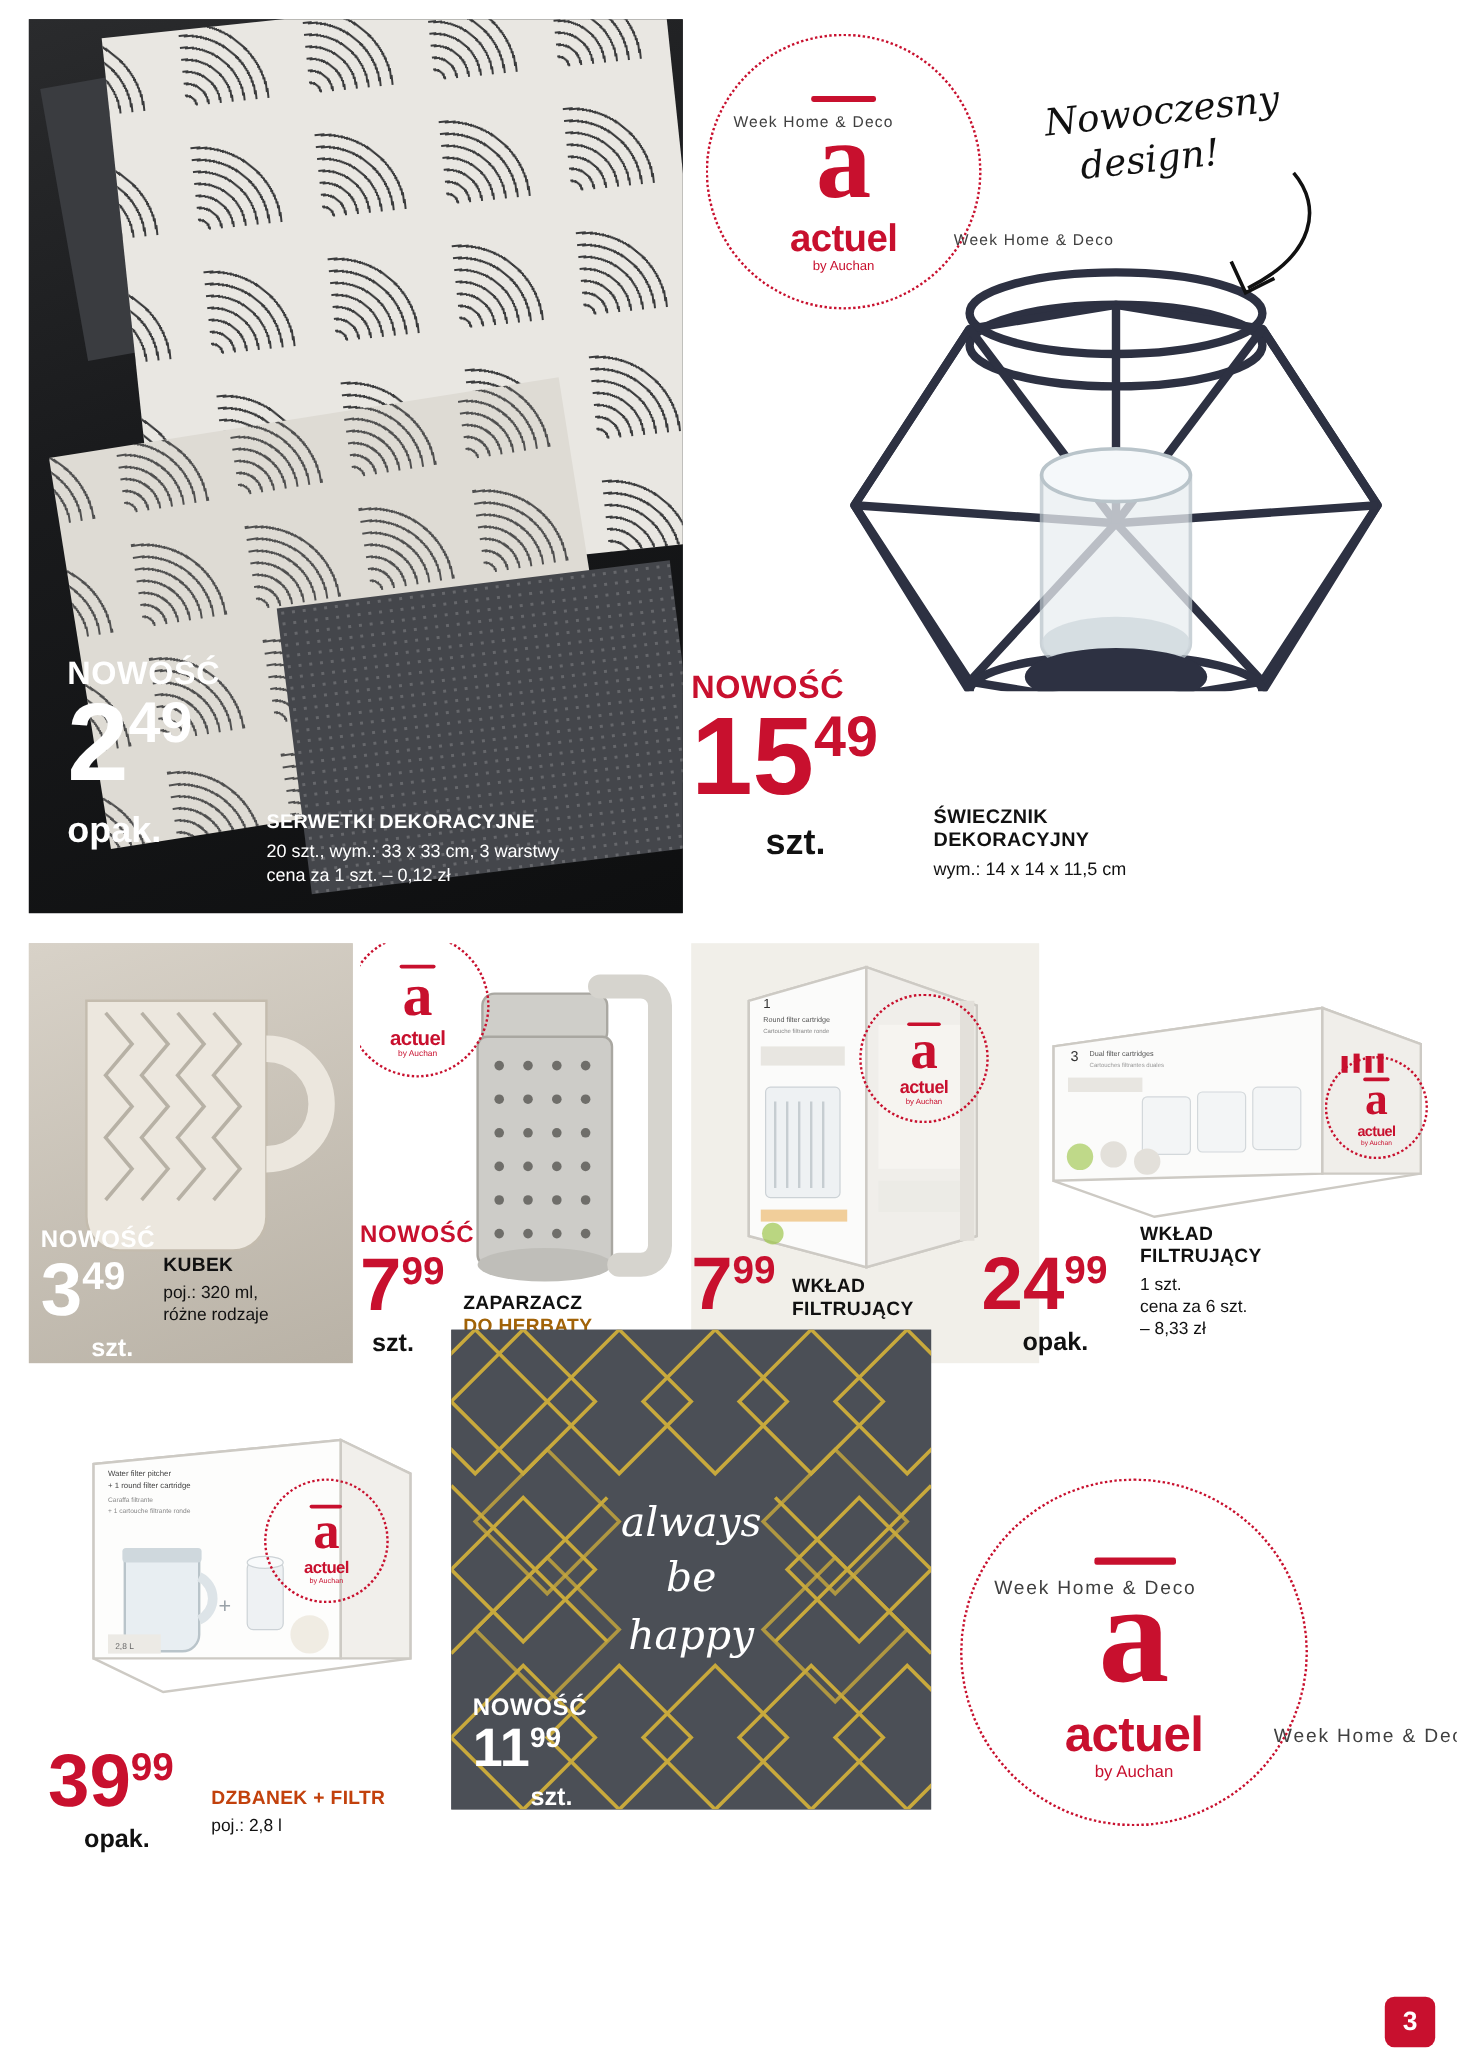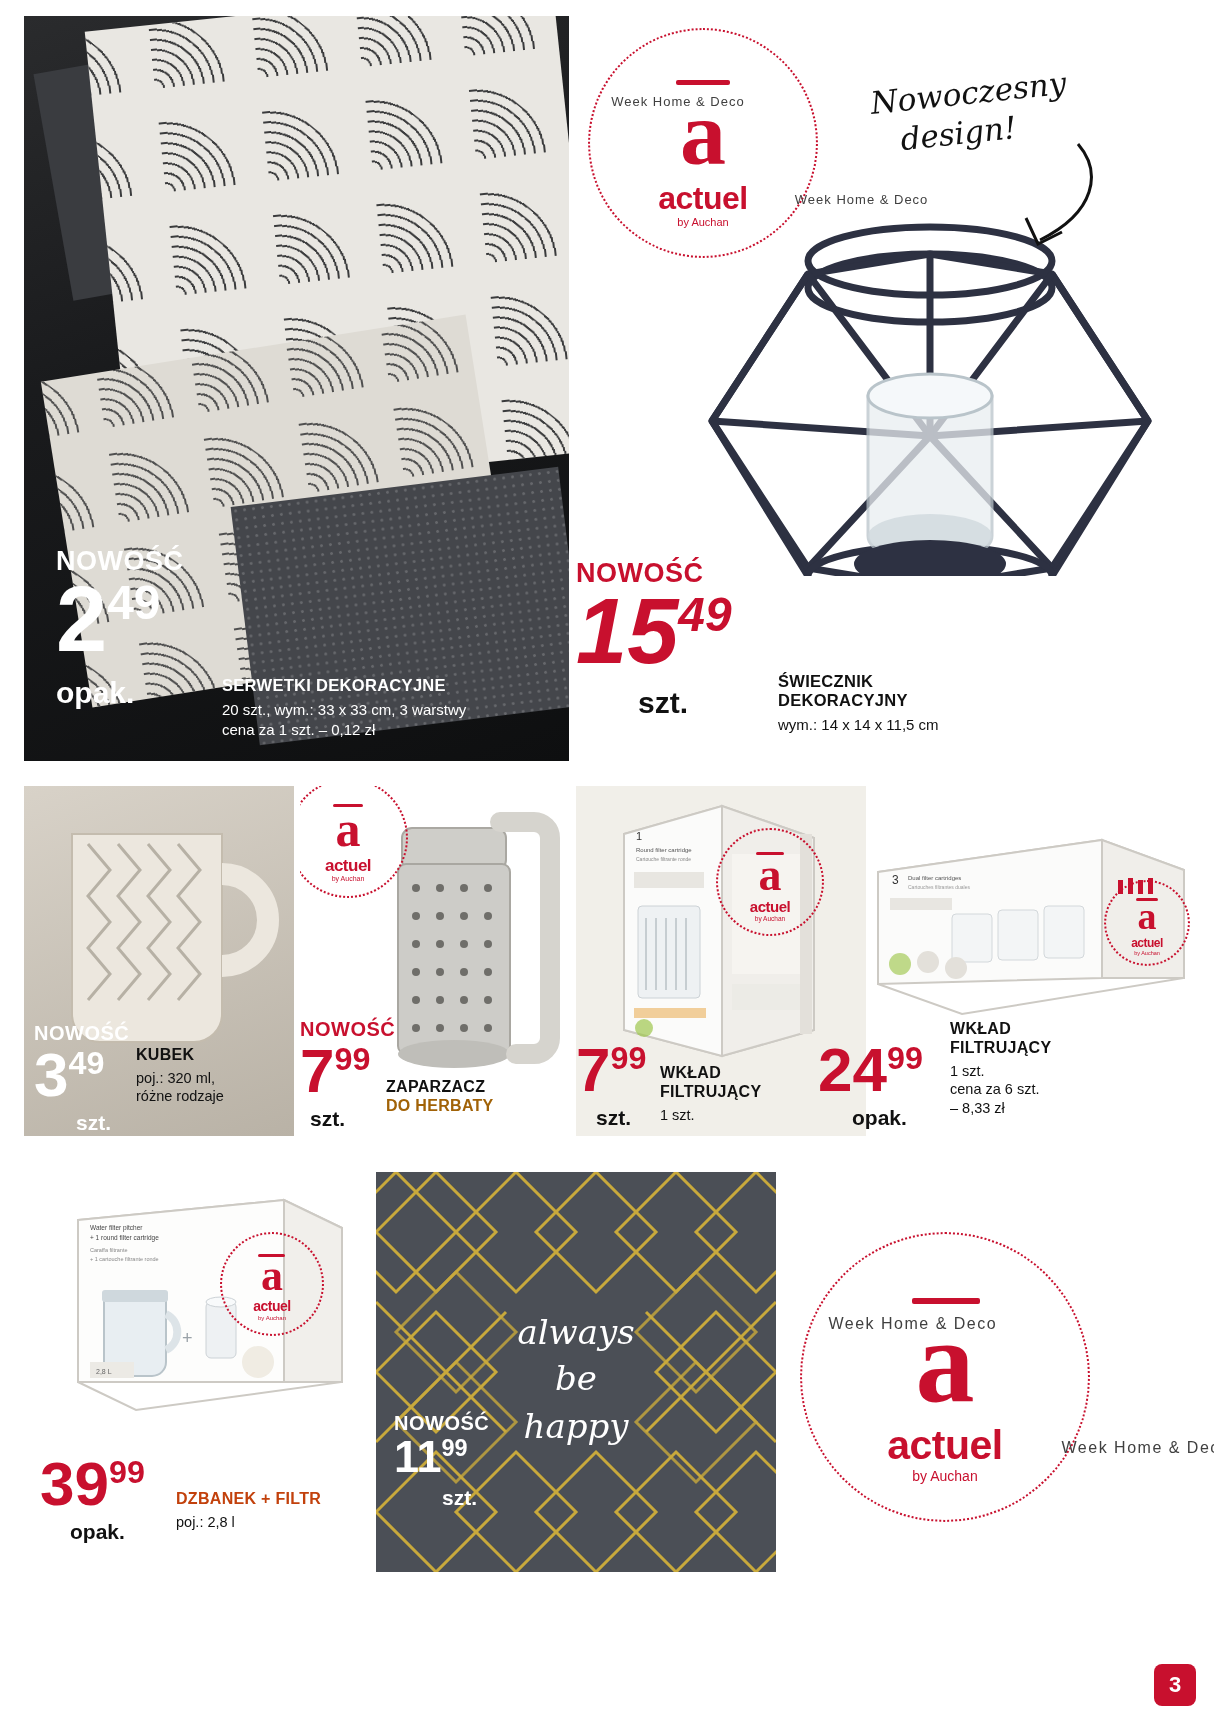--- a/index.html
+++ b/index.html
@@ -140,21 +140,21 @@
   #candle-photo { left:600px; top:16px; width:590px; height:560px; background:#ffffff; }
 
   
   .cell { position:absolute; overflow:hidden; }
 
   #mug-photo { left:24px; top:786px; width:270px; height:350px; background:#cfc9bf; }
   #tea-photo { left:300px; top:786px; width:270px; height:350px; background:#ffffff; }
   #filter1-photo { left:576px; top:786px; width:290px; height:350px; background:#f1efe9; }
   #filter3-photo { left:872px; top:786px; width:318px; height:280px; background:#ffffff; }
   #pitcher-photo { left:24px; top:1180px; width:336px; height:300px; background:#ffffff; }
-  #canvas-photo { left:376px; top:1172px; width:400px; height:400px; background:#4b4f56; overflow:hidden; }
+  #canvas-photo { left:376px; top:1108px; width:400px; height:400px; background:#4b4f56; overflow:hidden; }
 
   .pagenum {
     position:absolute; right:18px; bottom:14px;
     width:42px; height:42px; border-radius:8px;
     background:#c8102e; color:#fff;
     font-weight:bold; font-size:22px;
     display:flex; align-items:center; justify-content:center;
   }
 </style>
 </head>
@@ -230,21 +230,21 @@
     <div>Nowoczesny</div>
     <div style="margin-left:26px;">design!</div>
   </div>
   <svg class="abs" style="left:1016px; top:140px;" width="80" height="115">
     <path d="M62 4 C 86 32, 80 72, 24 100" stroke="#111" stroke-width="3" fill="none"></path>
     <path d="M10 78 L22 104 L46 92" stroke="#111" stroke-width="3" fill="none"></path>
   </svg>
 
   <div class="abs" style="left:576px; top:558px; width:260px;">
     <div class="nowosc red" style="font-size:27px;">NOWOŚĆ</div>
-    <div class="price red" style="font-size:92px; margin-top:2px;font-style:italic;">
+    <div class="price red" style="font-size:92px; margin-top:2px;">
       <span>15</span><span class="sup">49</span>
     </div>
     <div class="unit" style="font-size:30px; margin-top:16px; margin-left:62px; color:#111;">szt.</div>
   </div>
   <div class="abs" style="left:778px; top:672px; width:260px;">
     <div class="pname" style="font-size:16.5px; color:#111;">ŚWIECZNIK</div>
     <div class="pname" style="font-size:16.5px; color:#111;">DEKORACYJNY</div>
     <div class="pdesc" style="font-size:15px; margin-top:4px; color:#111;">wym.: 14 x 14 x 11,5 cm</div>
   </div>
 

